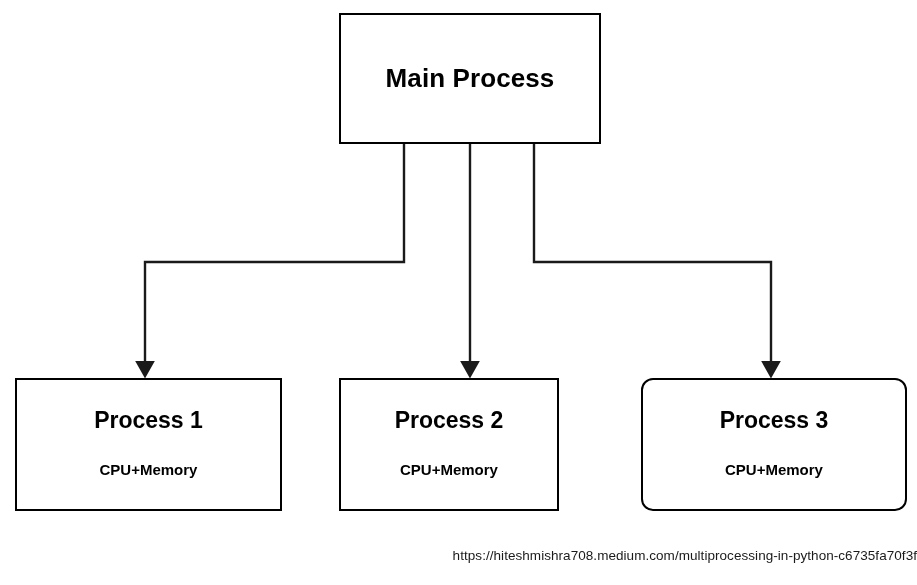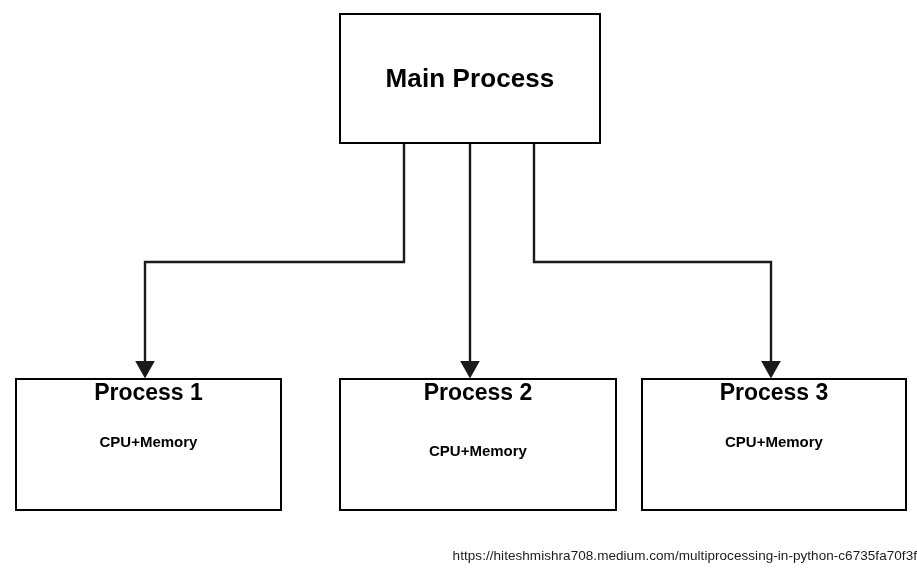--- a/index.html
+++ b/index.html
@@ -58,28 +58,29 @@
     line-height: 1.1;
   }
 
   
   .node-worker {
     top: 378px;
     height: 133px;
     justify-content: flex-start;
   }
   .node-worker-1 { left: 15px;  width: 267px; }
-  .node-worker-2 { left: 339px; width: 278px; gap: 9px; }
-  .node-worker-3 { left: 641px; width: 266px; }
+  .node-worker-2 { left: 339px; width: 220px; }
+  .node-worker-3 { left: 641px; width: 266px; border-radius: 12px; }
 
   .node-worker .node-title {
     font-size: 23px;
     font-weight: bold;
     color: #000000;
     line-height: 1.1;
+    margin-top: 28px;
   }
   .node-worker .node-subtitle {
     font-size: 15px;
     font-weight: bold;
     color: #000000;
     line-height: 1.1;
     margin-top: 29px;
   }
 
   

